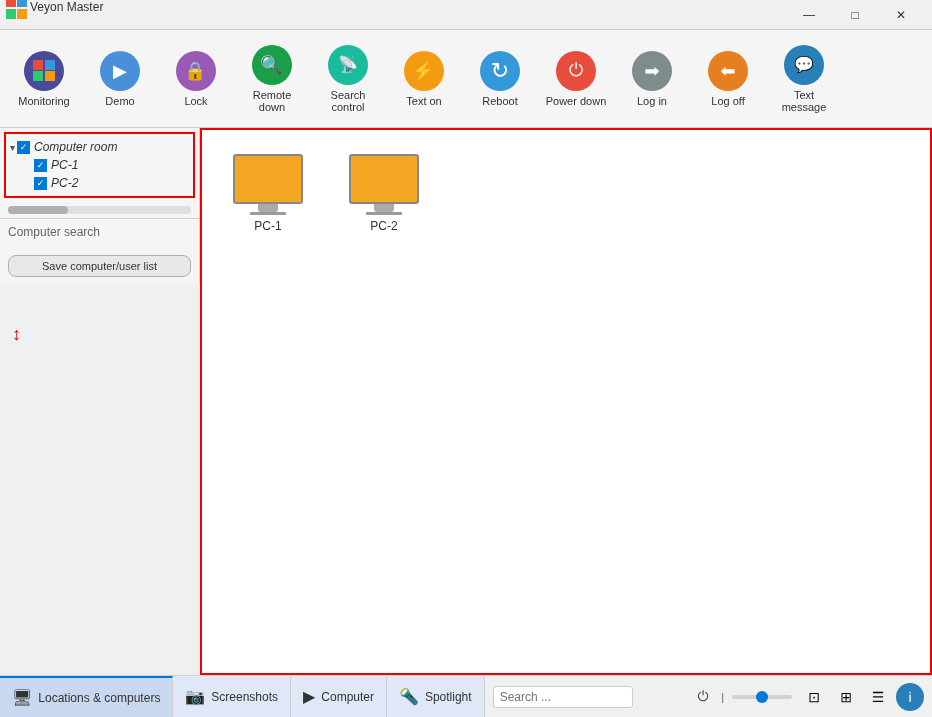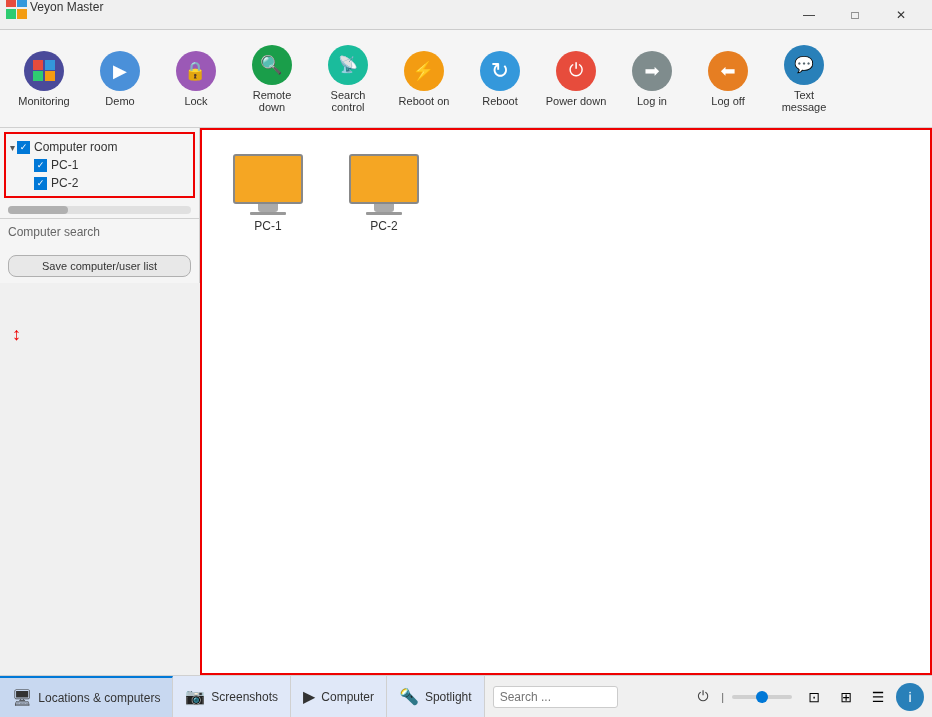--- a/index.html
+++ b/index.html
@@ -85,21 +85,21 @@
     }
     .tree-item-root { padding-left: 4px; }
     .tree-item-child { padding-left: 28px; }
     .tree-chevron { margin-right: 2px; font-size: 10px; color: #555; }
     .tree-checkbox {
       width: 13px; height: 13px; border: 2px solid #0078d7;
       display: flex; align-items: center; justify-content: center;
       margin-right: 4px; background: #0078d7; flex-shrink: 0;
     }
     .tree-checkbox-check { color: white; font-size: 9px; }
-    .tree-label { font-size: 12px; color: #333; }
+    .tree-label { font-size: 12px; color: #333; font-style: italic; }
     .sidebar-bottom {
       border-top: 1px solid #d0d0d0;
       padding: 6px 8px;
     }
     .sidebar-search-label { font-size: 12px; color: #666; margin-bottom: 16px; }
     .sidebar-scrollbar {
       height: 8px; background: #e0e0e0; margin: 4px 8px;
       border-radius: 4px; position: relative;
     }
     .sidebar-scrollbar-thumb {
@@ -182,21 +182,21 @@
       align-items: center;
       padding: 0 8px;
       flex: 1;
       gap: 4px;
     }
     .statusbar-search input {
       border: 1px solid #ccc;
       border-radius: 3px;
       padding: 3px 6px;
       font-size: 12px;
-      width: 125px;
+      width: 140px;
       outline: none;
     }
     .statusbar-actions {
       display: flex;
       align-items: center;
       gap: 4px;
       padding: 0 8px;
     }
     .statusbar-icon-btn {
       width: 28px; height: 28px;
@@ -283,21 +283,21 @@
     <span class="toolbar-btn-label">Remote down</span>
   </div>
 
   <div class="toolbar-btn">
     <div class="toolbar-btn-icon" style="background:#1abc9c; color:white; font-size:16px;">📡</div>
     <span class="toolbar-btn-label">Search control</span>
   </div>
 
   <div class="toolbar-btn">
     <div class="toolbar-btn-icon" style="background:#f39c12; color:white; font-size:18px;">⚡</div>
-    <span class="toolbar-btn-label">Reboot on</span>
+    <span class="toolbar-btn-label">Text on</span>
   </div>
 
   <div class="toolbar-btn">
     <div class="toolbar-btn-icon" style="background:#3498db; color:white; font-size:22px;">↻</div>
     <span class="toolbar-btn-label">Reboot</span>
   </div>
 
   <div class="toolbar-btn">
     <div class="toolbar-btn-icon" style="background:#e74c3c; color:white; font-size:18px;">⏻</div>
     <span class="toolbar-btn-label">Power down</span>

